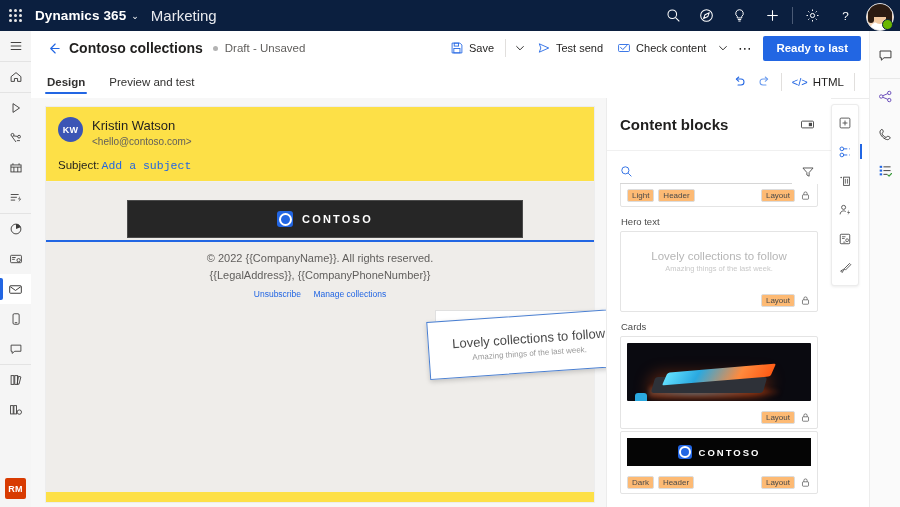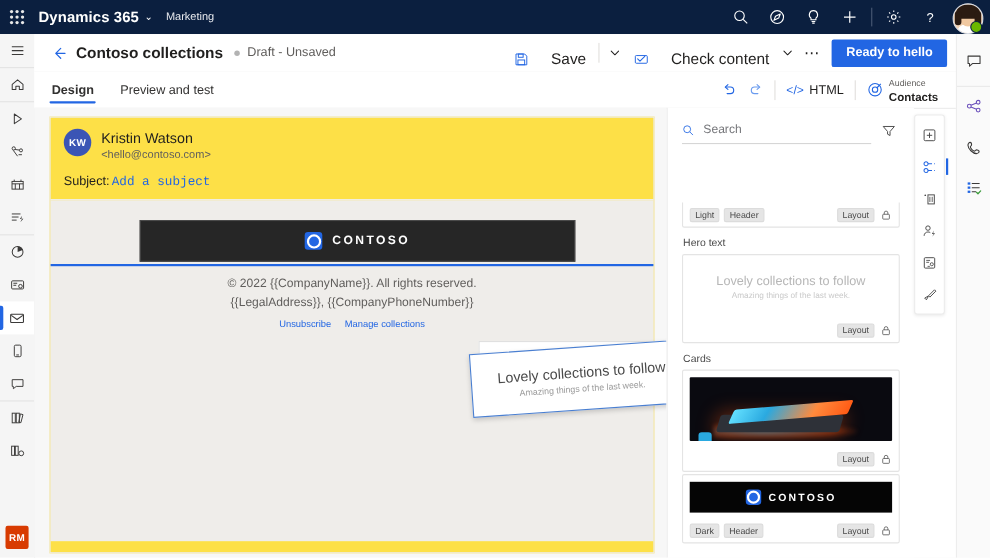--- a/index.html
+++ b/index.html
@@ -13,21 +13,21 @@
   
   .suitebar{
     position:absolute;left:0;top:0;width:900px;height:31px;
     background:#0b1f3f;display:flex;align-items:center;
   }
   .waffle{width:30px;height:31px;display:flex;align-items:center;justify-content:center;cursor:pointer;}
   .waffle-grid{display:grid;grid-template-columns:repeat(3,3px);grid-template-rows:repeat(3,3px);gap:2px;}
   .waffle-grid i{display:block;width:3px;height:3px;background:#e8e8e8;border-radius:50%;}
   .brand{color:#ffffff;font-size:13.5px;font-weight:bold;margin-left:5px;letter-spacing:.1px;}
   .brand-caret{color:#ffffff;font-size:9px;margin-left:5px;}
-  .app-name{color:#e7e9ee;font-size:10px;margin-left:12px;}
+  .app-name{color:#e7e9ee;font-size:15px;margin-left:12px;}
   .suite-right{margin-left:auto;display:flex;align-items:center;height:31px;padding-right:6px;}
   .sicon{width:33px;height:31px;display:flex;align-items:center;justify-content:center;cursor:pointer;}
   .sicon svg{display:block;}
   .sdiv{width:1px;height:17px;background:#4a5a75;margin:0 3px;}
   .avatar-wrap{position:relative;width:26px;height:26px;margin-left:4px;margin-right:2px;cursor:pointer;}
   .avatar-img{width:26px;height:26px;border-radius:50%;background:#f3d3b5;overflow:hidden;position:relative;border:1px solid #d8dde6;}
   .av-hair{position:absolute;left:2px;top:0px;width:22px;height:13px;background:#2b1b12;border-radius:11px 11px 6px 6px;}
   .av-hair2{position:absolute;left:1px;top:6px;width:6px;height:13px;background:#2b1b12;border-radius:4px;}
   .av-hair3{position:absolute;right:1px;top:6px;width:6px;height:13px;background:#2b1b12;border-radius:4px;}
   .av-face{position:absolute;left:6px;top:6px;width:14px;height:14px;background:#f0c8a0;border-radius:50%;}
@@ -52,21 +52,21 @@
   
   .cmdbar{
     position:absolute;left:31px;top:31px;width:838px;height:34px;background:#ffffff;
     display:flex;align-items:center;border-bottom:1px solid #f0f0f0;
   }
   .back{width:28px;height:34px;display:flex;align-items:center;justify-content:center;cursor:pointer;margin-left:8px;}
   .doctitle{font-size:14px;font-weight:bold;color:#201f1e;margin-left:2px;}
   .dot{width:5px;height:5px;border-radius:50%;background:#b3b3b3;margin:0 7px 0 10px;}
   .docstate{font-size:11.5px;color:#605e5c;}
   .cmd-right{margin-left:auto;display:flex;align-items:center;height:34px;padding-right:8px;}
-  .cmdbtn{display:flex;align-items:flex-end;gap:20px;height:26px;padding:0 7px;cursor:pointer;border-radius:2px;font-size:14px;color:#201f1e;}
+  .cmdbtn{display:flex;align-items:center;gap:5px;height:26px;padding:0 7px;cursor:pointer;border-radius:2px;font-size:11px;color:#201f1e;}
   .caret-btn{width:20px;height:26px;display:flex;align-items:center;justify-content:center;cursor:pointer;}
   .vdiv{width:1px;height:18px;background:#e1dfdd;margin:0 4px;}
   .ellipsis{width:24px;height:26px;display:flex;align-items:center;justify-content:center;cursor:pointer;color:#201f1e;font-size:14px;letter-spacing:1px;}
   .primarybtn{
     background:#2266e3;color:#ffffff;font-size:11.5px;font-weight:bold;
     height:25px;padding:0 13px;display:flex;align-items:center;border-radius:2px;cursor:pointer;margin-left:6px;
   }
 
   
   .tabbar{
@@ -146,21 +146,21 @@
   }
   .searchbox input::placeholder{color:#75767a;}
   .filter-ic{width:20px;height:20px;display:flex;align-items:center;justify-content:center;cursor:pointer;}
   .rp-scroll{position:absolute;left:0;top:86px;width:224px;height:323px;overflow:hidden;padding:0 13px;box-sizing:border-box;}
   .grp-label{font-size:9.5px;color:#4a4a4a;margin:9px 0 4px 1px;}
   .bcard{border:1px solid #e4e4e4;border-radius:2px;background:#ffffff;cursor:grab;margin-bottom:2px;}
   .bcard-body{padding:0;}
   .bcard-foot{display:flex;align-items:center;gap:4px;padding:4px 6px;}
   .tag{
     border:1px solid #dcdcdc;border-radius:2px;font-size:8px;color:#4a4a4a;
-    padding:1px 4px;background:#e5e5e5;
+    padding:1px 4px;background:#fdba74;
   }
   .foot-right{margin-left:auto;display:flex;align-items:center;gap:5px;}
   .lock{width:11px;height:11px;display:flex;align-items:center;justify-content:center;}
   .hero-prev{height:58px;display:flex;flex-direction:column;align-items:center;justify-content:center;}
   .hero-t1{font-size:11.5px;color:#b6b6b6;}
   .hero-t2{font-size:7.5px;color:#c9c9c9;margin-top:2px;}
   .card-img{
     height:58px;margin:6px;background:#0a0a10;position:relative;overflow:hidden;border-radius:1px;
   }
   .lap-base{
@@ -380,32 +380,38 @@
         <span>Save</span>
       </div>
       <div class="vdiv"></div>
       <div class="caret-btn">
         <svg width="10" height="10" viewBox="0 0 12 12">
             <path d="M2 4.2 6 8.2l4-4" fill="none" stroke="#201f1e" stroke-width="1.1" stroke-linecap="round" stroke-linejoin="round"></path>
           </svg>
       </div>
       <div class="cmdbtn">
         <svg width="14" height="14" viewBox="0 0 16 16">
+            <path d="M2.6 3.2 13.4 8 2.6 12.8 4.4 8z" fill="none" stroke="#2266e3" stroke-width="1" stroke-linejoin="round"></path>
+          </svg>
+        <span>Test send</span>
+      </div>
+      <div class="cmdbtn">
+        <svg width="14" height="14" viewBox="0 0 16 16">
             <rect x="1.8" y="4" width="12.4" height="8" rx="1" fill="none" stroke="#2266e3" stroke-width="1"></rect>
             <path d="M4.2 7.4 6.6 9.8l5-5" fill="none" stroke="#2266e3" stroke-width="1.1" stroke-linecap="round" stroke-linejoin="round"></path>
           </svg>
         <span>Check content</span>
       </div>
       <div class="caret-btn">
         <svg width="10" height="10" viewBox="0 0 12 12">
             <path d="M2 4.2 6 8.2l4-4" fill="none" stroke="#201f1e" stroke-width="1.1" stroke-linecap="round" stroke-linejoin="round"></path>
           </svg>
       </div>
       <div class="ellipsis">⋯</div>
-      <div class="primarybtn">Ready to hello</div>
+      <div class="primarybtn">Ready to last</div>
     </div>
   </div>
 
   <div class="tabbar">
     <div class="tab active">Design</div>
     <div class="tab">Preview and test</div>
 
     <div class="tabs-right">
       <div class="ticon">
         <svg width="15" height="15" viewBox="0 0 16 16">
@@ -418,31 +424,20 @@
             <path d="M10.8 5.4H6.4a3.2 3.2 0 0 0 0 6.4h3.2" fill="none" stroke="#6a9bef" stroke-width="1.1" stroke-linecap="round"></path>
             <path d="M8.8 3.2l2.6 2.3-2.6 2.3" fill="none" stroke="#6a9bef" stroke-width="1.1" stroke-linecap="round" stroke-linejoin="round"></path>
           </svg>
       </div>
       <div class="vdiv"></div>
       <div class="htmlbtn">
         <span style="color:#2266e3;font-size:11px;">&lt;/&gt;</span>
         <span>HTML</span>
       </div>
       <div class="vdiv"></div>
-      <div class="audbtn">
-        <svg width="15" height="15" viewBox="0 0 16 16">
-            <circle cx="8" cy="8" r="6" fill="none" stroke="#2266e3" stroke-width="1.05"></circle>
-            <circle cx="8" cy="8" r="2.6" fill="none" stroke="#2266e3" stroke-width="1.05"></circle>
-            <path d="M9.6 6.4 13.6 2.4" stroke="#2266e3" stroke-width="1.05"></path>
-          </svg>
-        <span>
-          <span class="aud-l1">Audience</span><br>
-          <span class="aud-l2">Contacts</span>
-        </span>
-      </div>
     </div>
   </div>
 
   <div class="canvas">
     <div class="mail">
 
       <div class="mailhead">
         <div class="kw">KW</div>
         <div>
           <div class="sender-name">Kristin Watson</div>
@@ -475,28 +470,36 @@
         <div class="draggy-shadow"></div>
         <div class="draggy">
           <div class="t1">Lovely collections to follow</div>
           <div class="t2">Amazing things of the last week.</div>
         </div>
       </div>
     </div>
   </div>
 
   <div class="rpanel">
+    <div class="rp-head">
+      <div class="rp-title">Content blocks</div>
+      <div class="rp-collapse">
+        <svg width="15" height="15" viewBox="0 0 16 16">
+            <rect x="1.6" y="4.4" width="12.8" height="7.2" rx="1" fill="none" stroke="#4a4a4a" stroke-width="1"></rect>
+            <rect x="9.4" y="6.2" width="3.4" height="3.6" fill="#4a4a4a"></rect>
+          </svg>
+      </div>
+    </div>
 
     <div class="searchrow">
       <div class="searchbox">
         <svg width="13" height="13" viewBox="0 0 16 16">
             <circle cx="6.6" cy="6.6" r="4.4" fill="none" stroke="#2266e3" stroke-width="1.1"></circle>
             <line x1="10" y1="10" x2="14" y2="14" stroke="#2266e3" stroke-width="1.1"></line>
           </svg>
-        <input value="" placeholder="Search" style="">
       </div>
       <div class="filter-ic">
         <svg width="14" height="14" viewBox="0 0 16 16">
             <path d="M2.2 3.4h11.6L9.3 8.6v4.2L6.7 11.4V8.6z" fill="none" stroke="#4a4a4a" stroke-width="1" stroke-linejoin="round"></path>
           </svg>
       </div>
     </div>
 
     <div class="rp-scroll">
 

